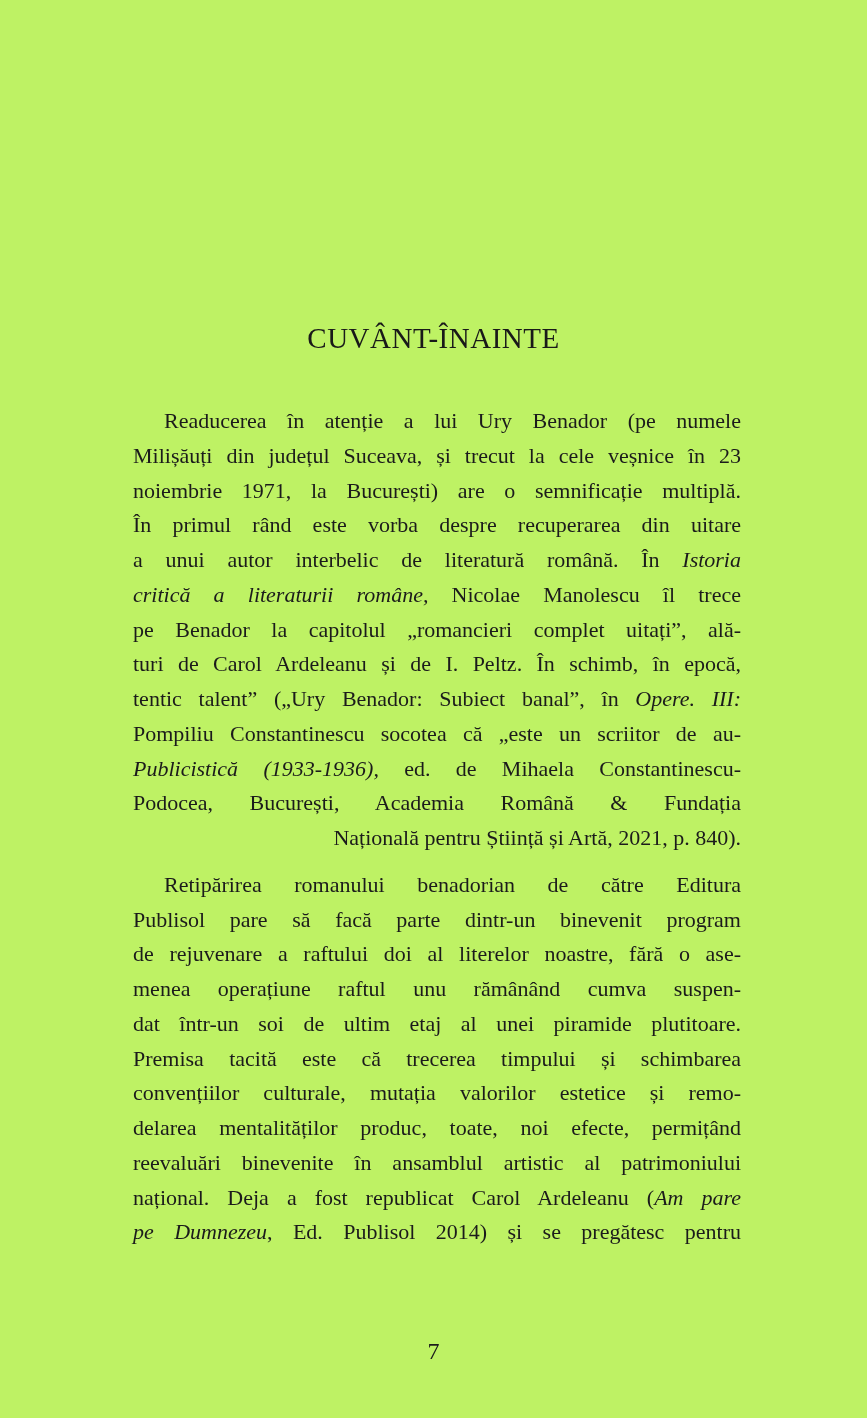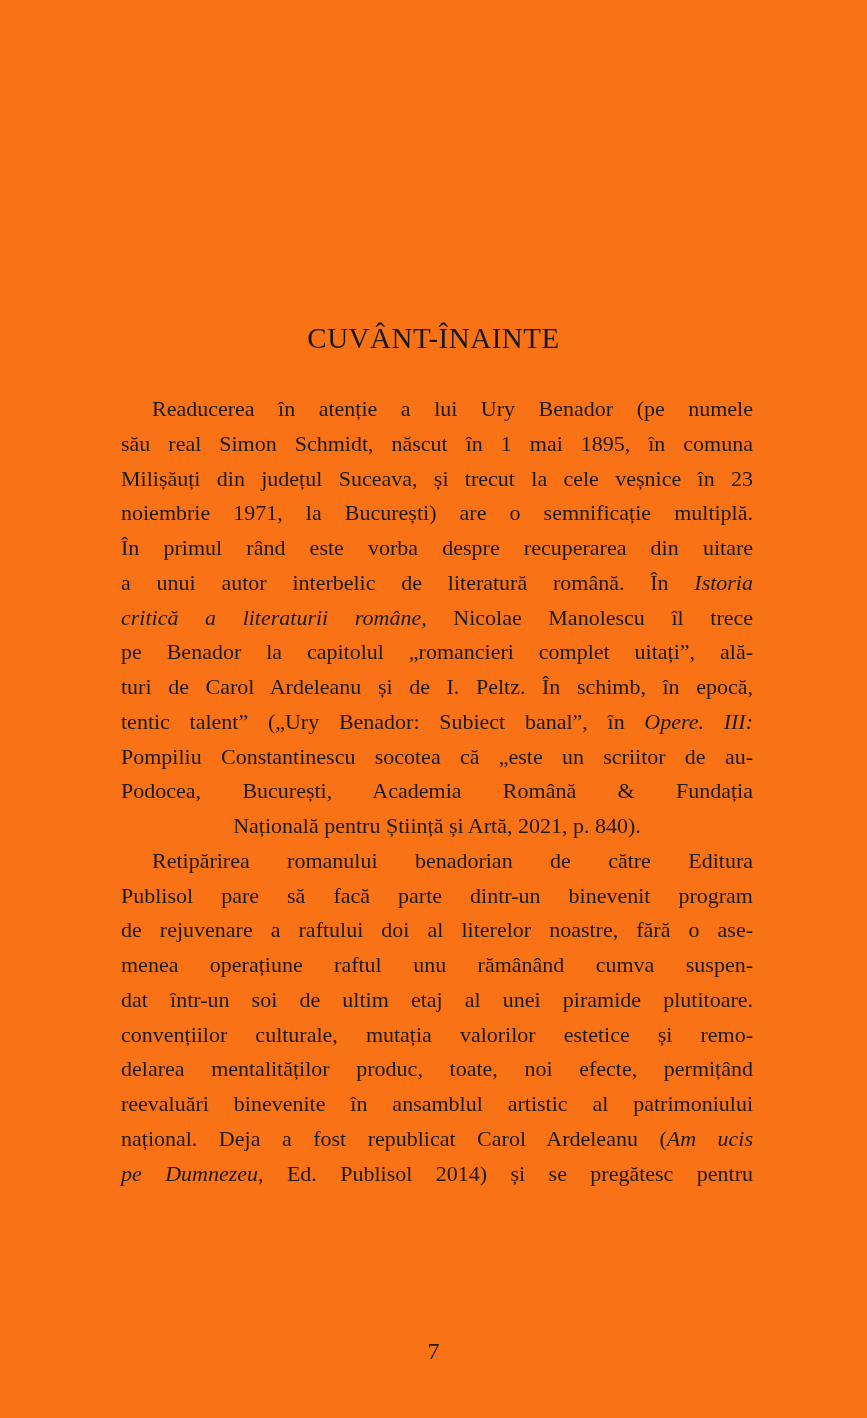--- a/index.html
+++ b/index.html
@@ -4,21 +4,21 @@
 <style>
   html, body {
     margin: 0;
     padding: 0;
     background: #ffffff;
   }
   .page {
     position: relative;
     width: 867px;
     height: 1418px;
-    background: #f97316;
+    background: #bef264;
     color: #1b1b1b;
     font-family: "Liberation Serif", serif;
     overflow: hidden;
   }
   .title {
     position: absolute;
     top: 322px;
     left: 0;
     width: 100%;
     margin: 0;
@@ -31,24 +31,24 @@
   .text-block {
     position: absolute;
     top: 392px;
     left: 121px;
     width: 632px;
     font-size: 22px;
     line-height: 34.75px;
     color: #1b1b1b;
   }
   .para {
-    margin: 0;
+    margin: 12px;
   }
   .line {
-    text-align: center;
+    text-align: right;
   }
   .line.justify {
     text-align: justify;
     text-align-last: justify;
     -moz-text-align-last: justify;
   }
   .line.indent {
     text-indent: 31px;
   }
   .line i {
@@ -66,41 +66,42 @@
 </style>
 </head>
 <body>
 
 <div class="page">
   <h1 class="title">CUVÂNT-ÎNAINTE</h1>
 
   <div class="text-block" id="text-block">
       <div class="para">
         <div class="line justify indent"><span>Readucerea în atenție a lui Ury Benador (pe numele</span></div>
-        <div class="line justify"><span>său real Simon Schmidt, născut în 1 mai 1895, în comuna</span></div>
         <div class="line justify"><span>Milișăuți din județul Suceava, și trecut la cele veșnice în 23</span></div>
         <div class="line justify"><span>noiembrie 1971, la București) are o semnificație multiplă.</span></div>
         <div class="line justify"><span>În primul rând este vorba despre recuperarea din uitare</span></div>
         <div class="line justify"><span>a unui autor interbelic de literatură română. În </span><i>Istoria</i></div>
         <div class="line justify"><i>critică a literaturii române,</i><span> Nicolae Manolescu îl trece</span></div>
         <div class="line justify"><span>pe Benador la capitolul „romancieri complet uitați”, ală-</span></div>
         <div class="line justify"><span>turi de Carol Ardeleanu și de I. Peltz. În schimb, în epocă,</span></div>
         <div class="line justify"><span>tentic talent” („Ury Benador: Subiect banal”, în </span><i>Opere. III:</i></div>
         <div class="line justify"><span>Pompiliu Constantinescu socotea că „este un scriitor de au-</span></div>
+        <div class="line justify"><i>Publicistică (1933-1936),</i><span> ed. de Mihaela Constantinescu-</span></div>
         <div class="line justify"><span>Podocea, București, Academia Română &amp; Fundația</span></div>
         <div class="line"><span>Națională pentru Știință și Artă, 2021, p. 840).</span></div>
       </div>
       <div class="para">
         <div class="line justify indent"><span>Retipărirea romanului benadorian de către Editura</span></div>
         <div class="line justify"><span>Publisol pare să facă parte dintr-un binevenit program</span></div>
         <div class="line justify"><span>de rejuvenare a raftului doi al literelor noastre, fără o ase-</span></div>
         <div class="line justify"><span>menea operațiune raftul unu rămânând cumva suspen-</span></div>
         <div class="line justify"><span>dat într-un soi de ultim etaj al unei piramide plutitoare.</span></div>
+        <div class="line justify"><span>Premisa tacită este că trecerea timpului și schimbarea</span></div>
         <div class="line justify"><span>convențiilor culturale, mutația valorilor estetice și remo-</span></div>
         <div class="line justify"><span>delarea mentalităților produc, toate, noi efecte, permițând</span></div>
         <div class="line justify"><span>reevaluări binevenite în ansamblul artistic al patrimoniului</span></div>
-        <div class="line justify"><span>național. Deja a fost republicat Carol Ardeleanu (</span><i>Am ucis</i></div>
+        <div class="line justify"><span>național. Deja a fost republicat Carol Ardeleanu (</span><i>Am pare</i></div>
         <div class="line justify"><i>pe Dumnezeu</i><span>, Ed. Publisol 2014) și se pregătesc pentru</span></div>
       </div>
     </div>
 
   <div class="page-number">7</div>
 </div>
 
 </body></html>

